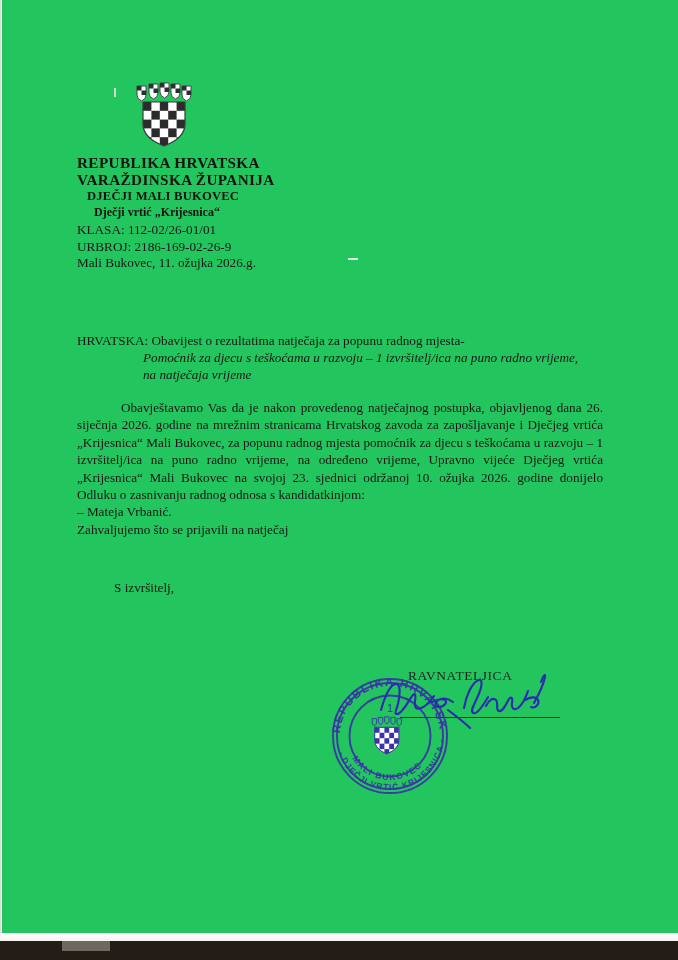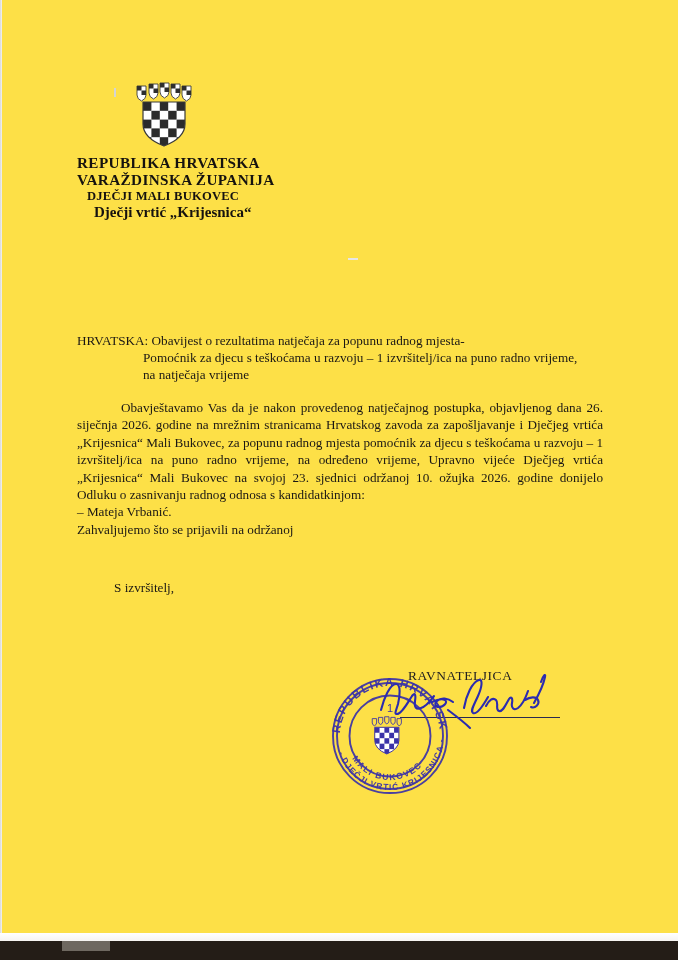--- a/index.html
+++ b/index.html
@@ -7,21 +7,21 @@
     padding: 0;
     background: #ffffff;
   }
   body {
     font-family: "Liberation Serif", "DejaVu Serif", serif;
   }
   #page {
     position: relative;
     width: 678px;
     height: 960px;
-    background: #fde047;
+    background: #22c55e;
     overflow: hidden;
     box-sizing: border-box;
   }
   
   .scan-left-edge {
     position: absolute;
     left: 0; top: 0;
     width: 2px; height: 941px;
     background: linear-gradient(to right, #d8d8d8, #f2f2f2);
   }
@@ -81,21 +81,21 @@
   .org-l3 {
     font-weight: bold;
     font-size: 12.6px;
     letter-spacing: 0.2px;
     line-height: 16px;
     padding-left: 10px;
     white-space: nowrap;
   }
   .org-l4 {
     font-weight: bold;
-    font-size: 15px;
+    font-size: 12px;
     line-height: 16px;
     padding-left: 17px;
     white-space: nowrap;
   }
 
   
   .ref-block {
     position: absolute;
     left: 77px; top: 222px;
     color: #1a1714;
@@ -109,20 +109,21 @@
     position: absolute;
     left: 77px; top: 333px;
     width: 524px;
     color: #1a1714;
     font-size: 13.2px;
     line-height: 16.8px;
   }
   .subject-label { white-space: nowrap; }
   .subject-cont {
     padding-left: 66px;
+    font-style: italic;
   }
 
   
   .body-block {
     position: absolute;
     left: 77px; top: 391px;
     width: 526px;
     color: #1a1714;
     font-size: 13.2px;
     line-height: 17.4px;
@@ -240,36 +241,41 @@
     </div>
 
     <div class="org-lines">
       <div class="org-l1">REPUBLIKA HRVATSKA</div>
       <div class="org-l2">VARAŽDINSKA ŽUPANIJA</div>
       <div class="org-l3">DJEČJI MALI BUKOVEC</div>
       <div class="org-l4">Dječji vrtić „Krijesnica“</div>
     </div>
   </div>
 
+  <div class="ref-block">
+    <div>KLASA: 112-02/26-01/01</div>
+    <div>URBROJ: 2186-169-02-26-9</div>
+    <div>Mali Bukovec, 11. ožujka  2026.g.</div>
+  </div>
 
   <div class="subject-block">
     <div class="subject-label">
       <span>HRVATSKA:</span>
       <span>Obavijest o rezultatima natječaja za popunu radnog mjesta-</span>
     </div>
     <div class="subject-cont">Pomoćnik za djecu s teškoćama u razvoju – 1 izvršitelj/ica na puno radno vrijeme,</div>
     <div class="subject-cont">na natječaja vrijeme</div>
   </div>
 
   <div class="body-block">
     <p class="body-para">Obavještavamo Vas da je nakon provedenog natječajnog postupka, objavljenog dana 26. siječnja 2026. godine na mrežnim stranicama Hrvatskog zavoda za zapošljavanje i Dječjeg vrtića „Krijesnica“ Mali Bukovec, za popunu radnog mjesta pomoćnik za djecu s teškoćama u razvoju – 1 izvršitelj/ica na puno radno vrijeme, na određeno vrijeme, Upravno vijeće Dječjeg vrtića „Krijesnica“ Mali Bukovec na svojoj 23. sjednici održanoj 10. ožujka 2026. godine donijelo Odluku o zasnivanju radnog odnosa s kandidatkinjom:</p>
     <p class="body-candidate">– Mateja Vrbanić.</p>
   </div>
 
-  <div class="thanks-block">Zahvaljujemo što se prijavili na održanoj</div>
+  <div class="thanks-block">Zahvaljujemo što se prijavili na natječaj</div>
   <div class="regards-block">S izvršitelj,</div>
 
   <div class="sign-area">
 
     <div class="sign-title">RAVNATELJICA</div>
     <div class="sign-rule"></div>
 
     <svg class="stamp" viewBox="0 0 132 132">
       <defs>
         <path id="arcOuter" d="M 66,66 m -50,0 a 50,50 0 1 1 100,0" transform="rotate(-8 66 66)"></path>

